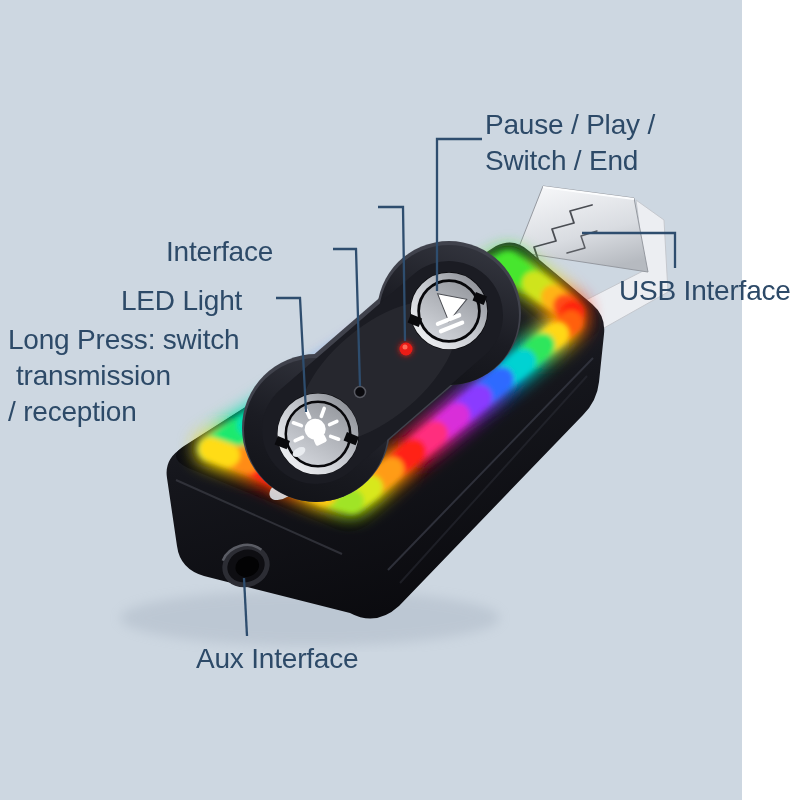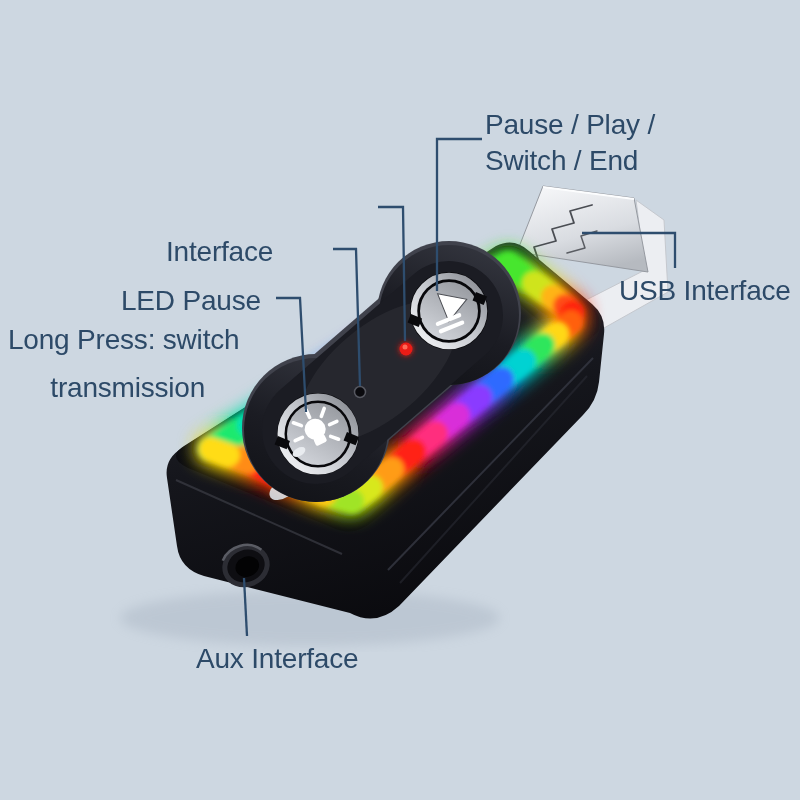--- a/index.html
+++ b/index.html
@@ -1,31 +1,32 @@
 <!DOCTYPE html>
 <html><head>
 <meta charset="utf-8">
 <style>
   html,body{margin:0;padding:0;}
   body{width:800px;height:800px;overflow:hidden;}
   #stage{
-    position:relative;width:800px;height:800px;
+    position:relative;width:694px;height:800px;
     background:#cdd7e1;
     font-family:"Liberation Sans", sans-serif;
+    padding-left:48px;
   }
   #device-svg{position:absolute;left:0;top:0;}
   .label{
     position:absolute;
     color:#2d4a68;
     font-size:28px;
     line-height:36px;
     letter-spacing:-0.2px;
     white-space:nowrap;
   }
-  .label .indent{padding-left:8px;margin-top:12px;}
+  .label .indent{padding-left:8px;}
 </style>
 </head>
 <body>
 
 <div id="stage">
 
   <svg id="device-svg" width="800" height="800" viewBox="0 0 800 800">
     <defs>
       <linearGradient id="bodyGrad" x1="0.3" y1="0" x2="0.6" y2="1">
         <stop offset="0" stop-color="#2b2c34"></stop>
@@ -209,23 +210,24 @@
   </svg>
 
   <div class="label" style="left:485px;top:107px;">
     <div>Pause / Play /</div>
     <div>Switch / End</div>
   </div>
 
 
   <div class="label" style="left:166px;top:234px;">Interface</div>
 
-  <div class="label" style="left:121px;top:283px;">LED Pause</div>
-
-  <div class="label" style="left:8px;top:322px;text-align:center;">
+  <div class="label" style="left:121px;top:283px;">LED Light</div>
+
+  <div class="label" style="left:8px;top:322px;">
     <div>Long Press: switch</div>
     <div class="indent">transmission</div>
+    <div>/ reception</div>
   </div>
 
   <div class="label" style="left:196px;top:641px;">Aux Interface</div>
 
   <div class="label" style="left:619px;top:273px;">USB Interface</div>
 </div>
 
 </body></html>

